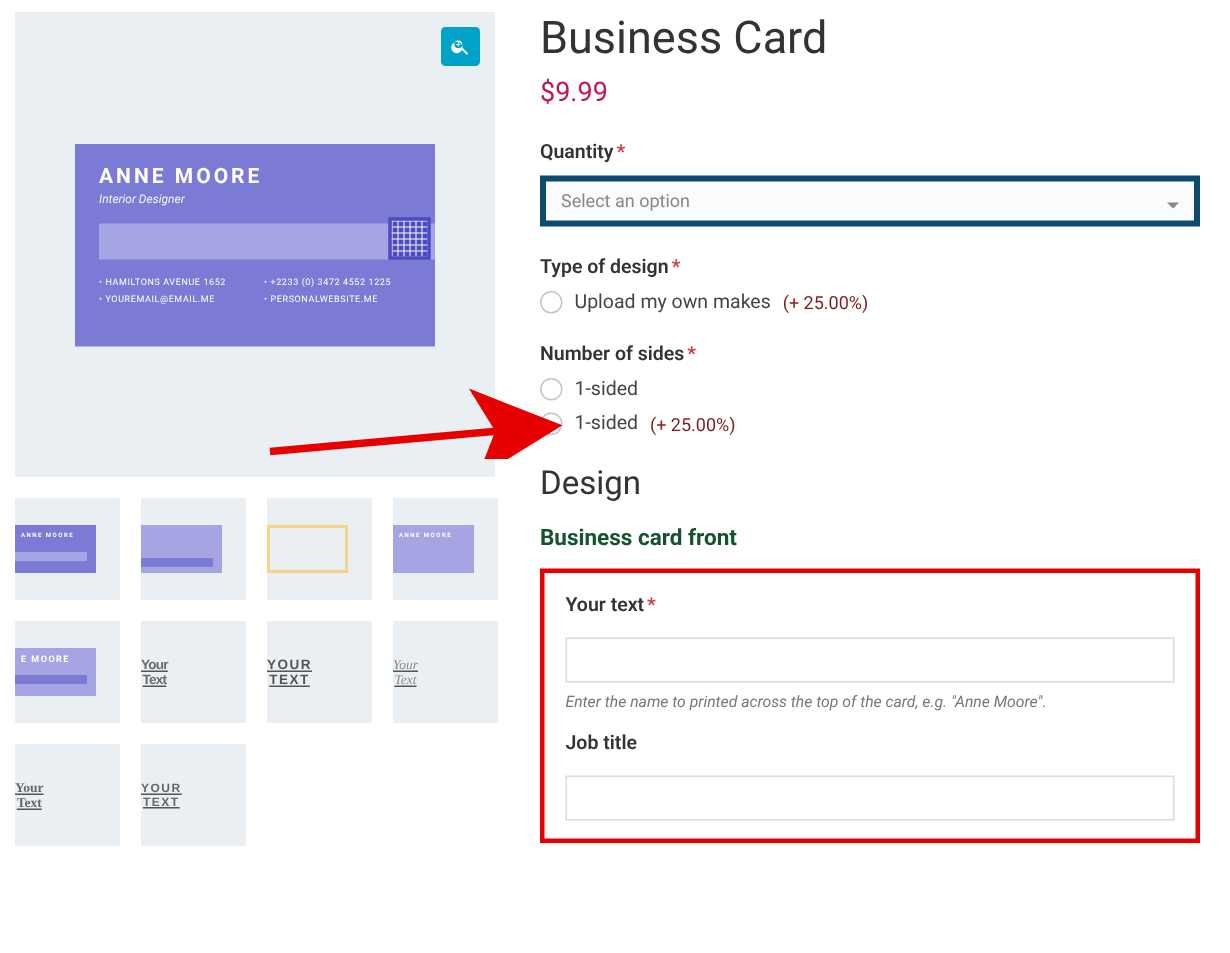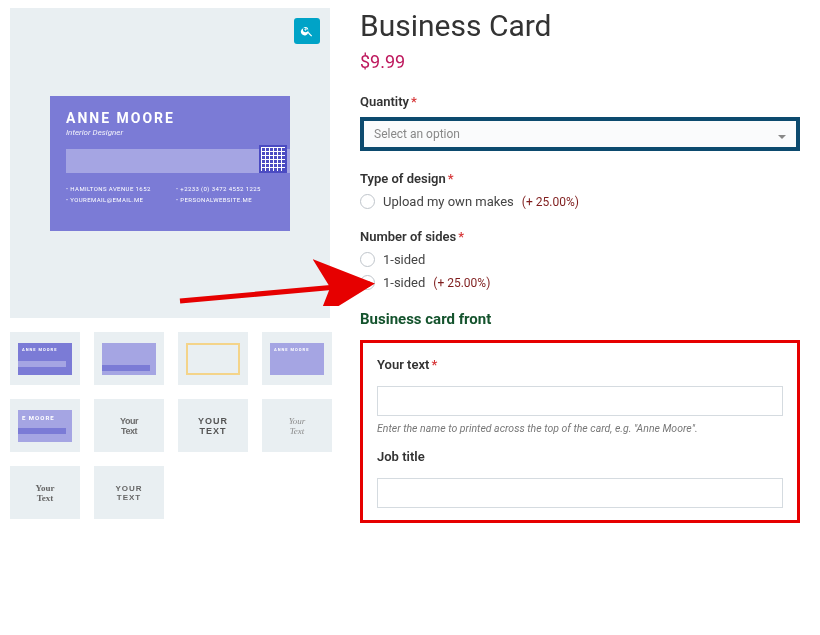--- a/index.html
+++ b/index.html
@@ -71,27 +71,28 @@
     grid-template-columns: 1fr 1fr;
     gap: 4px 12px;
     font-size: 6px;
     letter-spacing: .4px;
   }
   .card-contacts span::before { content:"• "; opacity:.8; }
 
   
   .thumbs { margin-top: 14px; display: grid; grid-template-columns: repeat(4, 70px); gap: 14px; }
   .thumb {
-    width: 70px; height: 53px;
+    width: 70px; height: 68px;
     background: #e9eff2;
-    display:flex; align-items:center; justify-content:center;
+    display:flex; align-items:center; justify-content:flex-start;
     font-size: 9px; color:#555;
     cursor: pointer;
     position: relative;
     overflow:hidden;
+    text-decoration:underline;
   }
   .thumb-card { width:54px; height:32px; background:#7b7bd6; position:relative; }
   .thumb-card .mini-stripe { position:absolute; left:0; right:6px; bottom:8px; height:6px; background:#a5a5e3; }
   .thumb-card .mini-name { position:absolute; top:4px; left:4px; font-size:4px; color:#fff; font-weight:700; letter-spacing:1px; }
   .thumb-card.alt1 { background:#a5a5e3; }
   .thumb-outline { width:54px; height:32px; border:2px solid #f4d48a; }
   .thumb-yt { font-family: Georgia, serif; font-style: italic; color:#8c8c8c; }
   .thumb-yt.bold { font-family: Arial; font-weight:900; font-style:normal; color:#6b6b6b; letter-spacing:-.5px;}
   .thumb-yt.block { font-family: Arial; font-weight:700; font-style:normal; color:#555; text-transform:uppercase; letter-spacing:1px;}
   .thumb-yt.scratch { font-family: 'Comic Sans MS', cursive; font-weight:700; font-style:normal; color:#666; }
@@ -255,20 +256,21 @@
         <span class="radio"></span>
         <span>1-sided</span>
       </div>
       <div class="radio-row">
         <span class="radio"></span>
         <span>1-sided</span>
         <span class="surcharge">(+ 25.00%)</span>
       </div>
     </div>
 
+    <h2 class="section">Design</h2>
     <h3 class="subsection">Business card front</h3>
 
     <div class="redbox">
       <div class="form-field">
         <div class="field-label">
           <span>Your text</span><span class="required">*</span>
         </div>
         <input class="text-input" type="text" style="">
         <div class="hint">Enter the name to printed across the top of the card, e.g. "Anne Moore".</div>
       </div>

